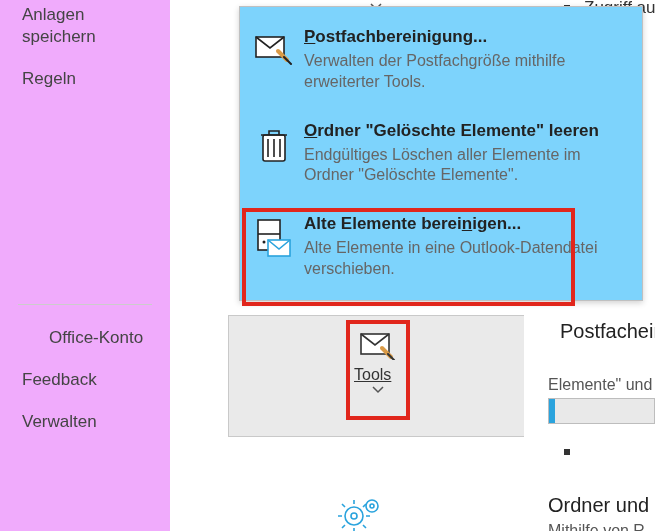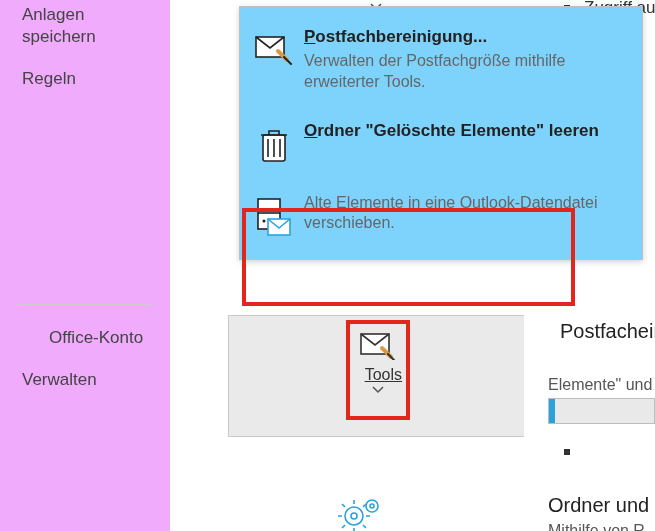--- a/index.html
+++ b/index.html
@@ -62,21 +62,21 @@
     height: 100px;
     border: 4px solid #e1261c;
     pointer-events:none;
     box-sizing: border-box;
   }
   .tools-btn {
     position: absolute;
     left: 354px;
     top: 330px;
     width: 48px;
-    text-align: right;
+    text-align: left;
     cursor: pointer;
     text-decoration: underline;
   }
   .tools-btn svg { display: block; margin: 0 auto; }
   .tools-btn .label {
     margin-top: 6px;
     font-size: 16px;
     color: #333;
   }
   .tools-btn .chev {
@@ -217,20 +217,21 @@
 
 <div class="root">
 
   <div class="sidebar">
     <div class="item first" style="white-space:pre-line;">Anlagen
 speichern</div>
     <div class="item">Regeln</div>
     <div style="height:190px;"></div>
     <hr>
     <div class="item mid">Office-Konto</div>
+    <div class="item">Feedback</div>
     <div class="item">Verwalten</div>
   </div>
 
   <div class="top-chev">
     <svg width="12" height="8" viewBox="0 0 12 8">
         <path d="M1 1 L6 6 L11 1" stroke="#555" stroke-width="1.5" fill="none"></path>
       </svg>
   </div>
 
   <span class="top-right" style="left:584px;">Zugriff au</span>
@@ -301,34 +302,38 @@
         <svg width="34" height="40" viewBox="0 0 34 40">
           <rect x="6" y="10" width="22" height="26" rx="2" fill="#fff" stroke="#222" stroke-width="1.6"></rect>
           <path d="M11 14 L11 32 M17 14 L17 32 M23 14 L23 32" stroke="#222" stroke-width="1.6"></path>
           <path d="M4 10 L30 10 M12 10 L12 6 L22 6 L22 10" fill="none" stroke="#222" stroke-width="1.6"></path>
         </svg>
       </div>
       <div class="mtext">
         <div class="mtitle">
           <span class="ulchar">O</span><span>rdner "Gelöschte Elemente" leeren</span>
         </div>
+        <div class="mdesc">Endgültiges Löschen aller Elemente im Ordner "Gelöschte Elemente".</div>
       </div>
     </div>
 
     <div class="mitem">
       <div class="micon">
         <svg width="40" height="42" viewBox="0 0 40 42">
           <rect x="4" y="2" width="22" height="30" fill="#fff" stroke="#222" stroke-width="1.6"></rect>
           <path d="M4 16 L26 16" stroke="#222" stroke-width="1.6"></path>
           <circle cx="10" cy="24" r="1.5" fill="#222"></circle>
           <rect x="14" y="22" width="22" height="16" fill="#fff" stroke="#2aa3dd" stroke-width="1.6"></rect>
           <path d="M14 22 L25 31 L36 22" fill="none" stroke="#2aa3dd" stroke-width="1.6"></path>
         </svg>
       </div>
       <div class="mtext">
+        <div class="mtitle">
+          <span>Alte Elemente berei</span><span class="ulchar">n</span><span>igen...</span>
+        </div>
         <div class="mdesc">Alte Elemente in eine Outlook-Datendatei verschieben.</div>
       </div>
     </div>
   </div>
 
   <div class="popup-redbox"></div>
 
 </div>
 
 </body></html>

